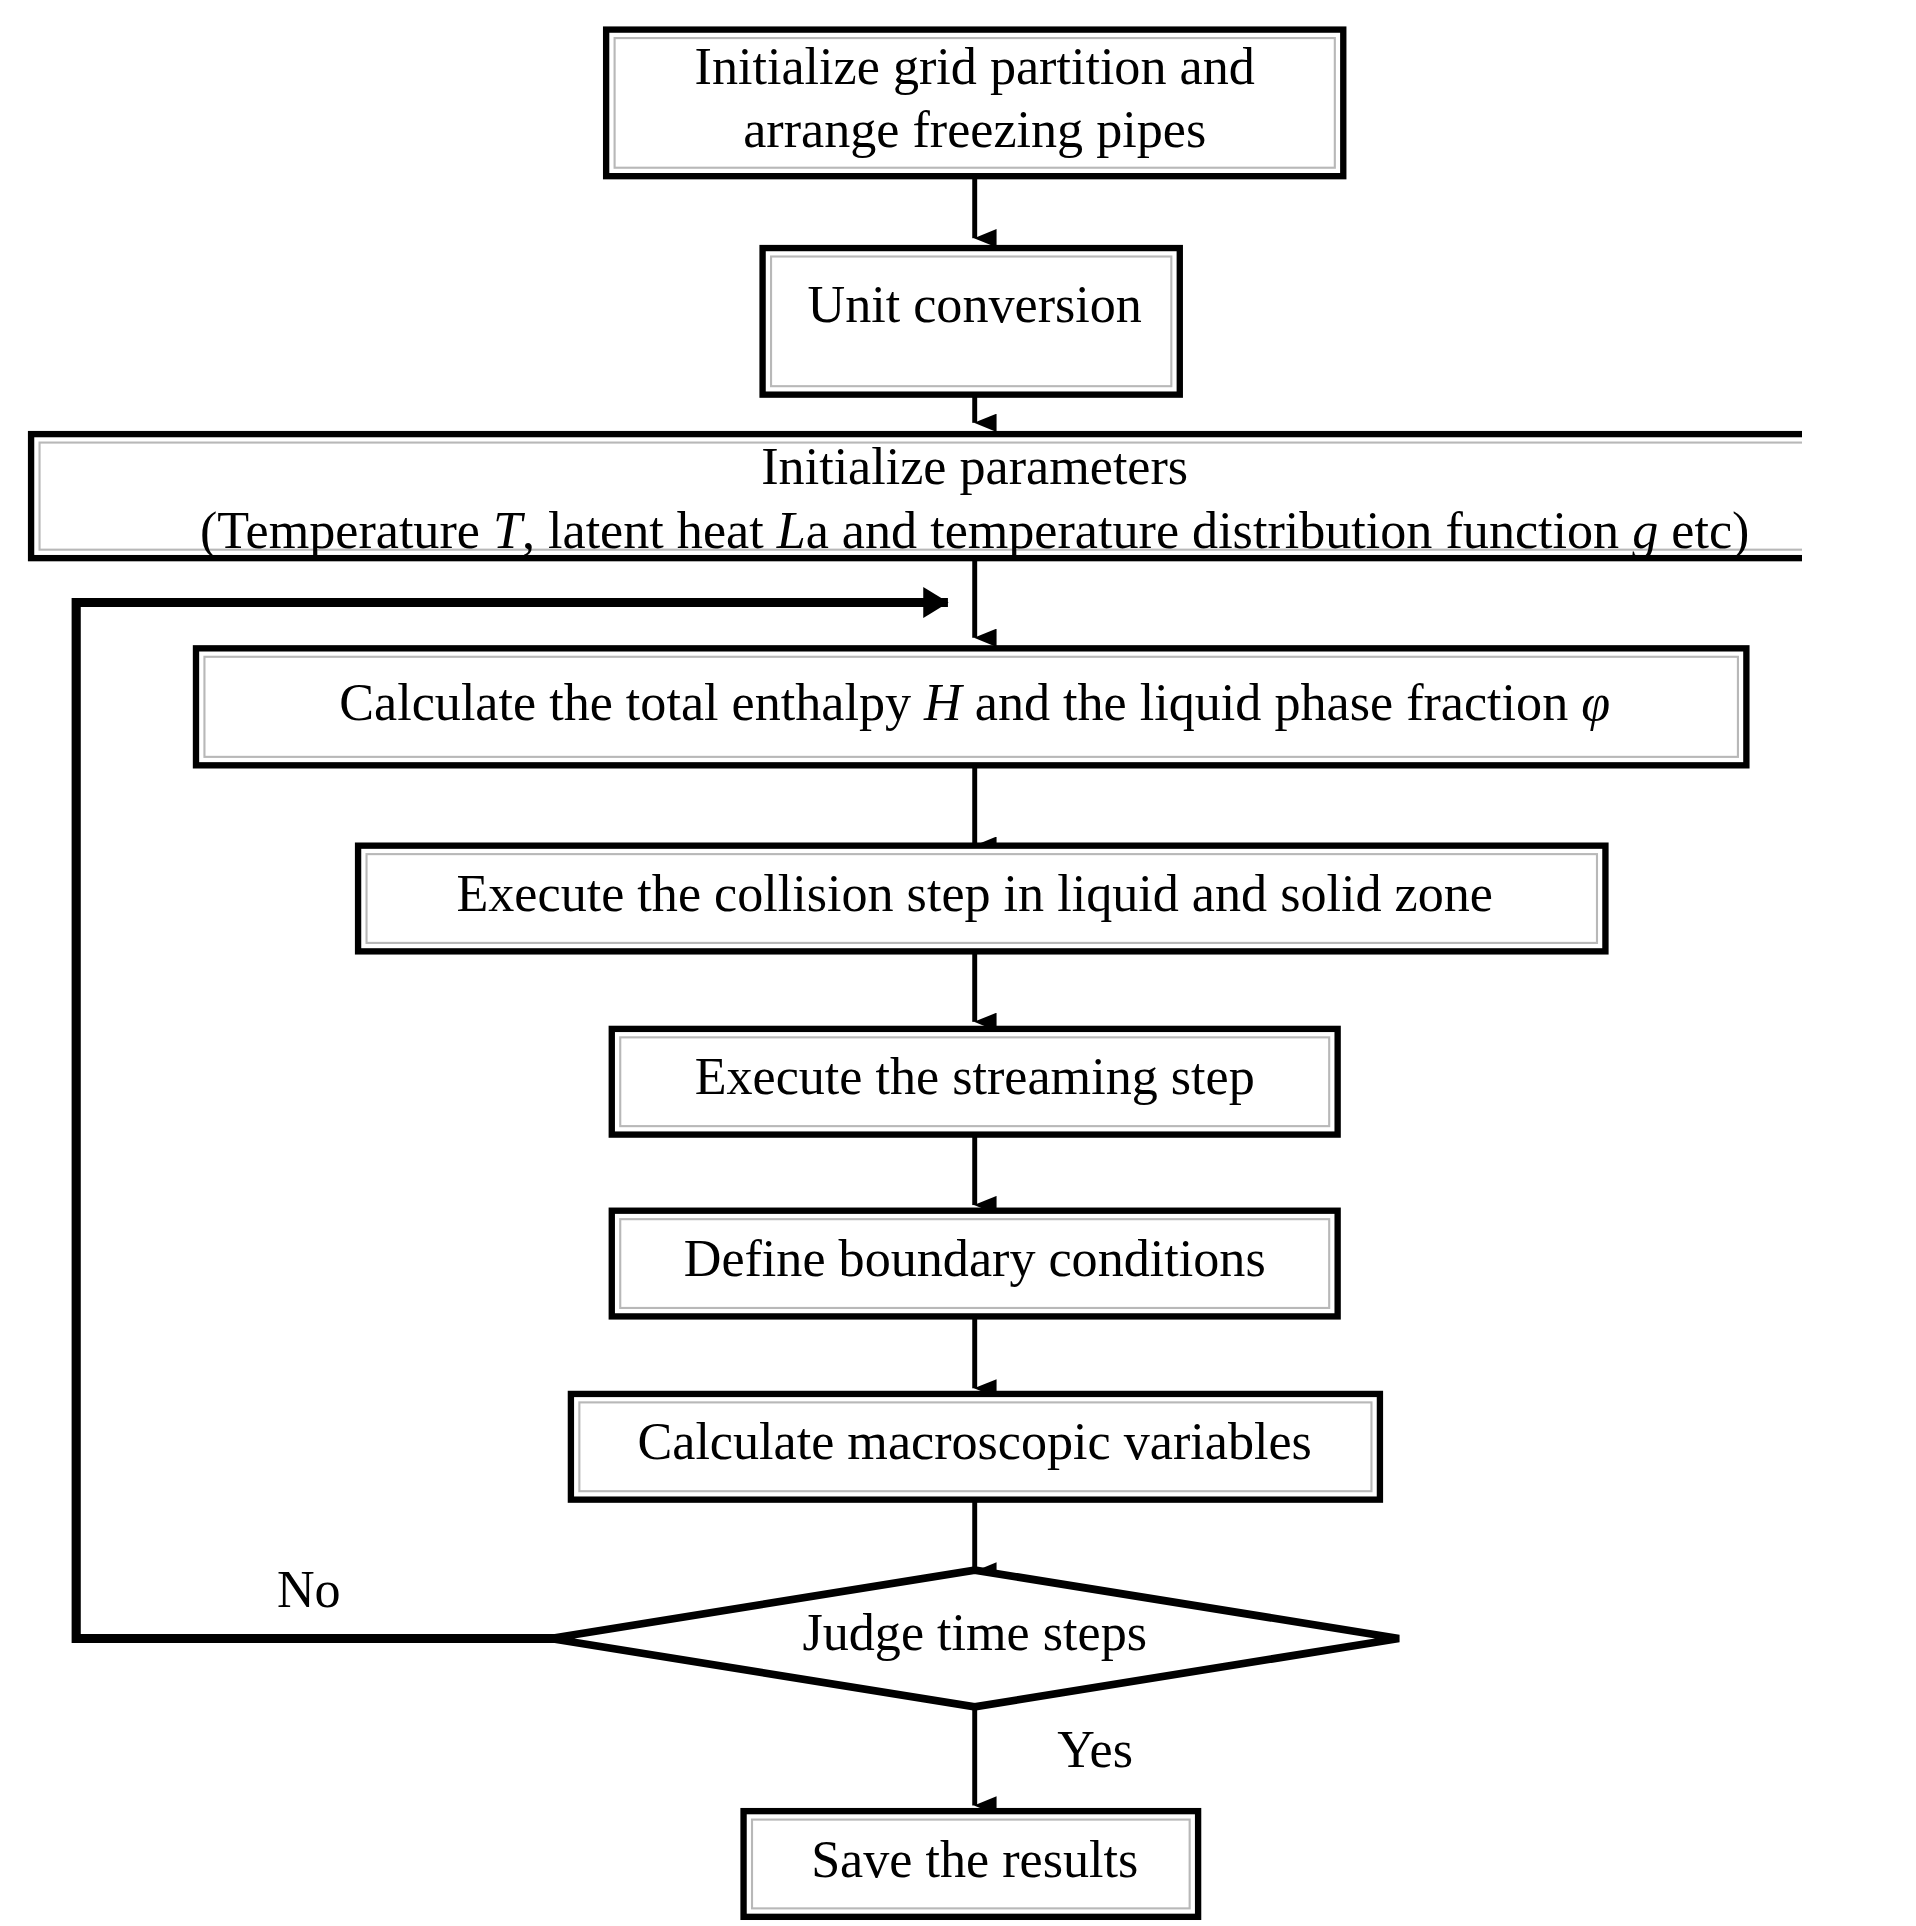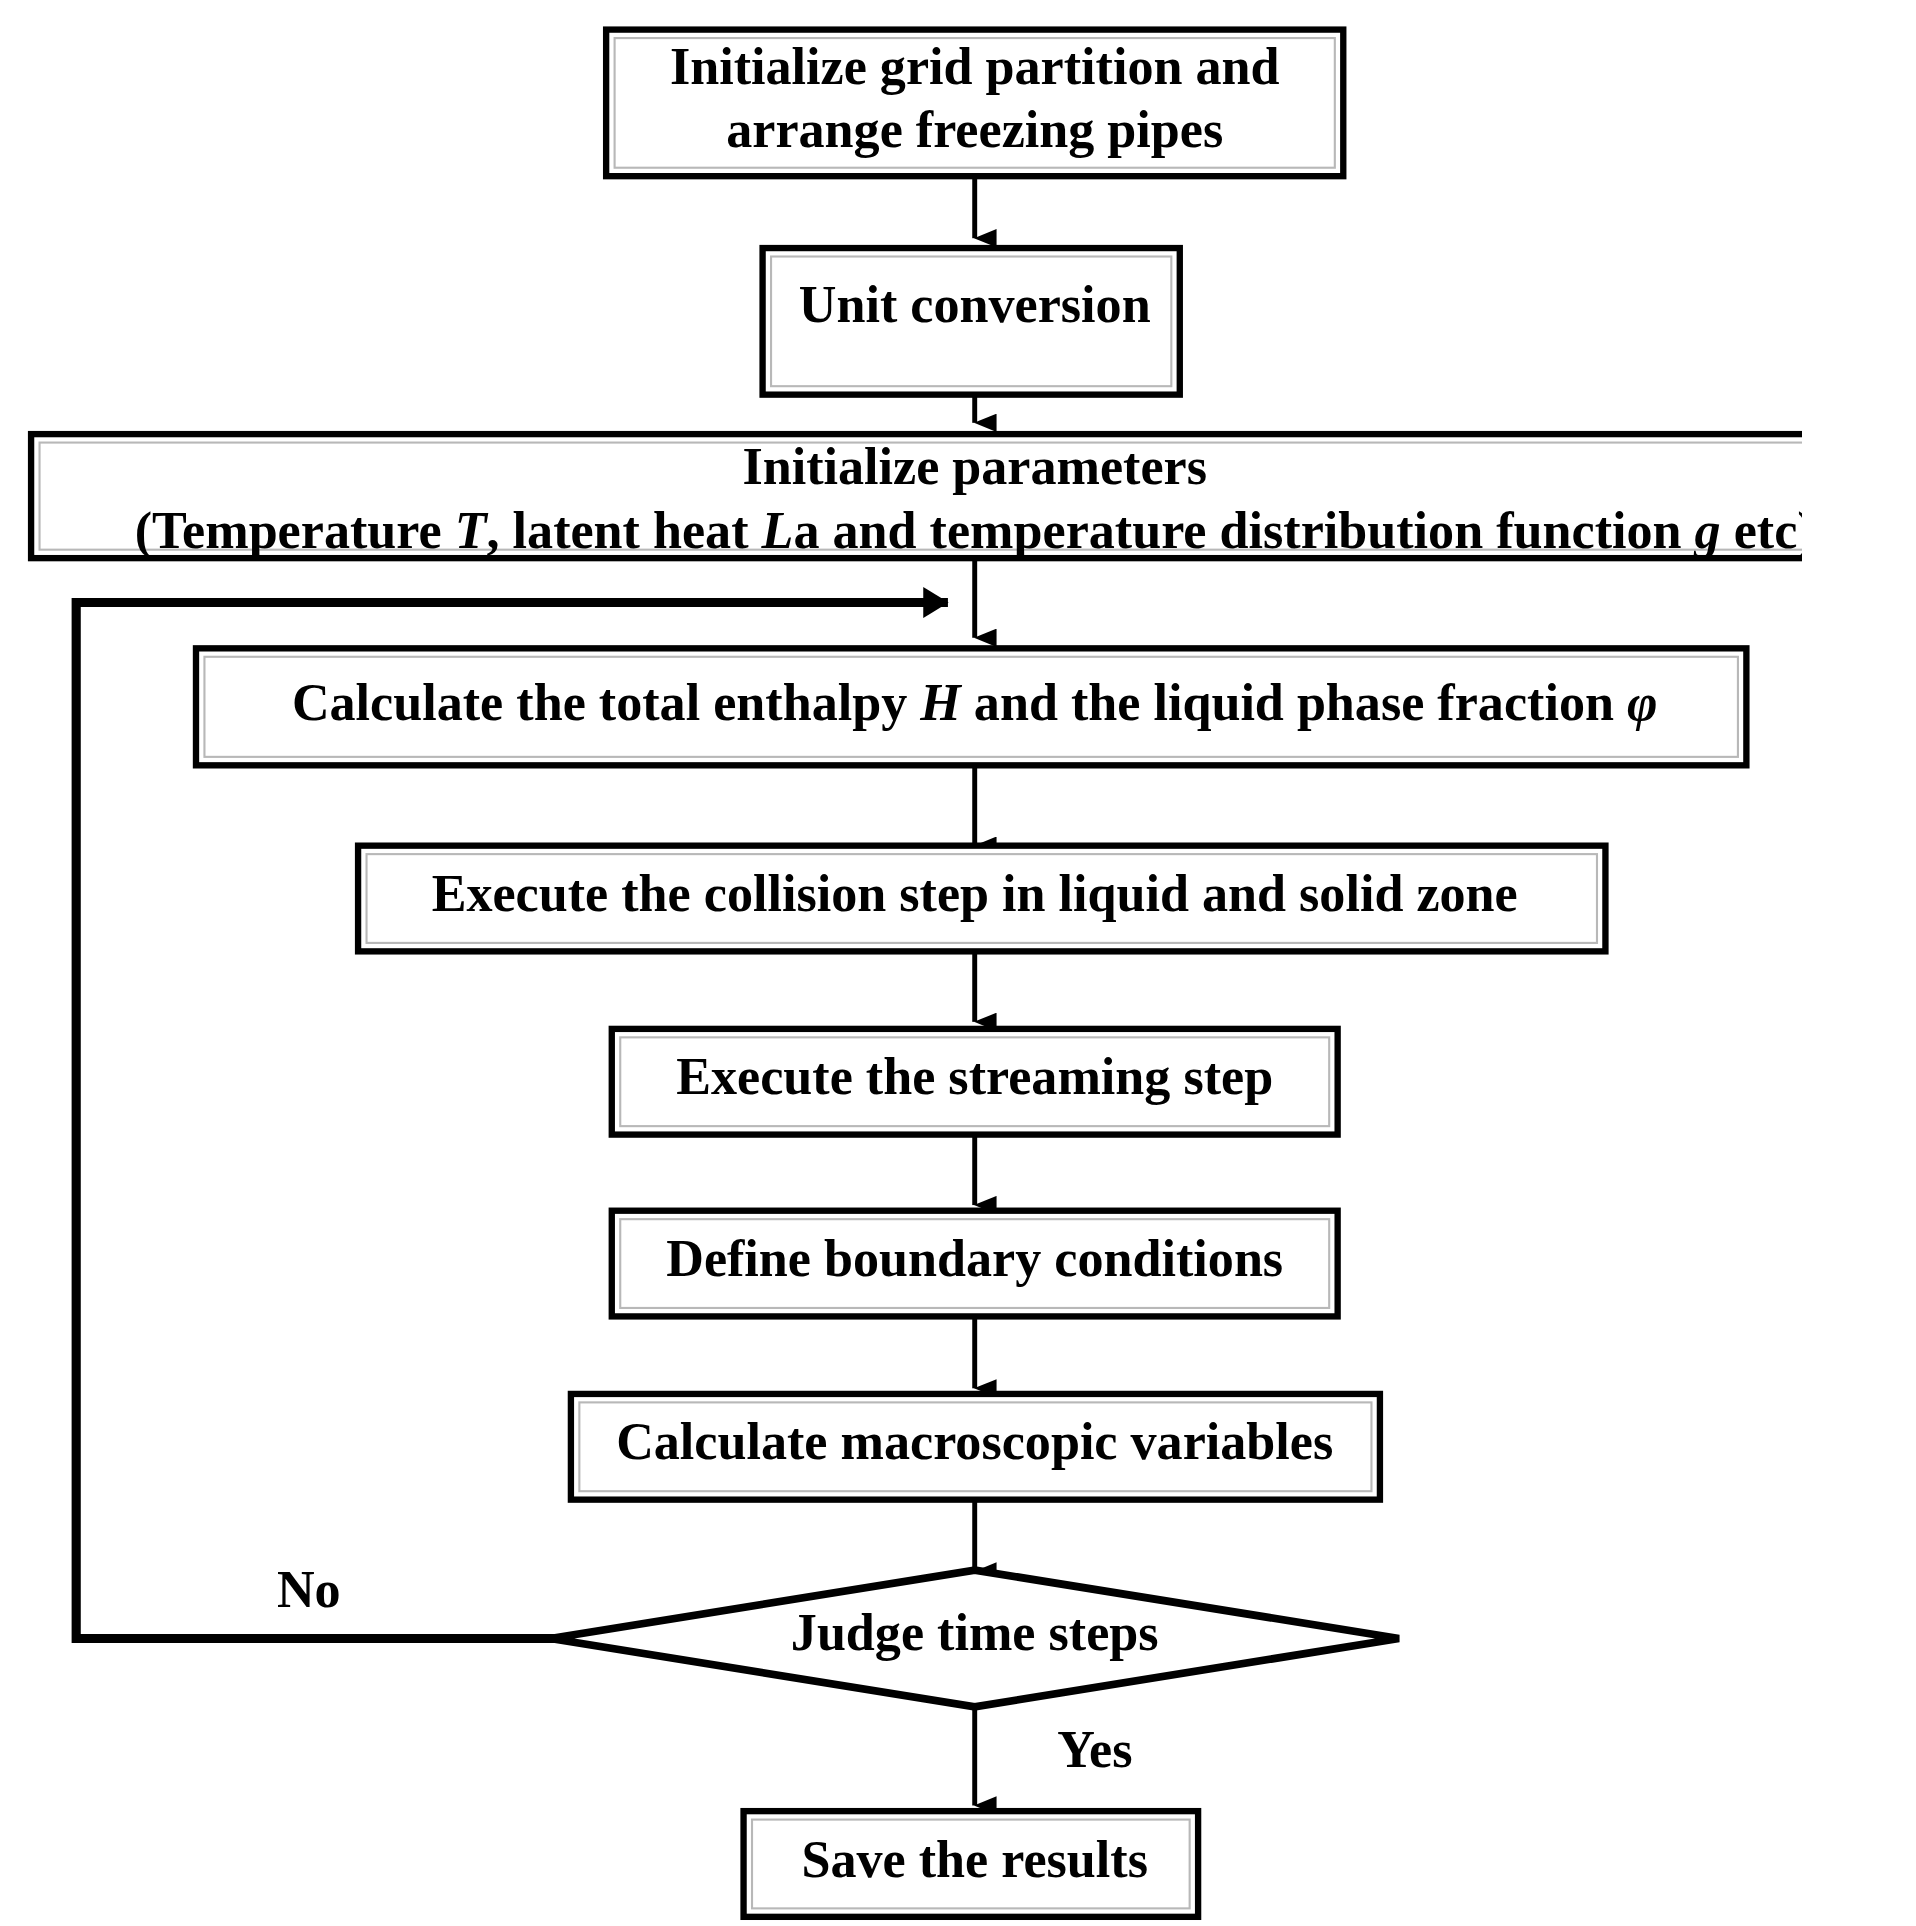--- a/index.html
+++ b/index.html
@@ -9,21 +9,20 @@
   }
   body {
     font-family: "Liberation Serif", "DejaVu Serif", serif;
   }
   #flowchart-root {
     position: relative;
     width: 1802px;
     height: 1926px;
     background: #ffffff;
     overflow: hidden;
-    font-weight: bold;
   }
   svg.diagram-canvas {
     position: absolute;
     top: 0;
     left: 0;
     width: 1917px;
     height: 1926px;
     display: block;
   }
   .node-rect {

